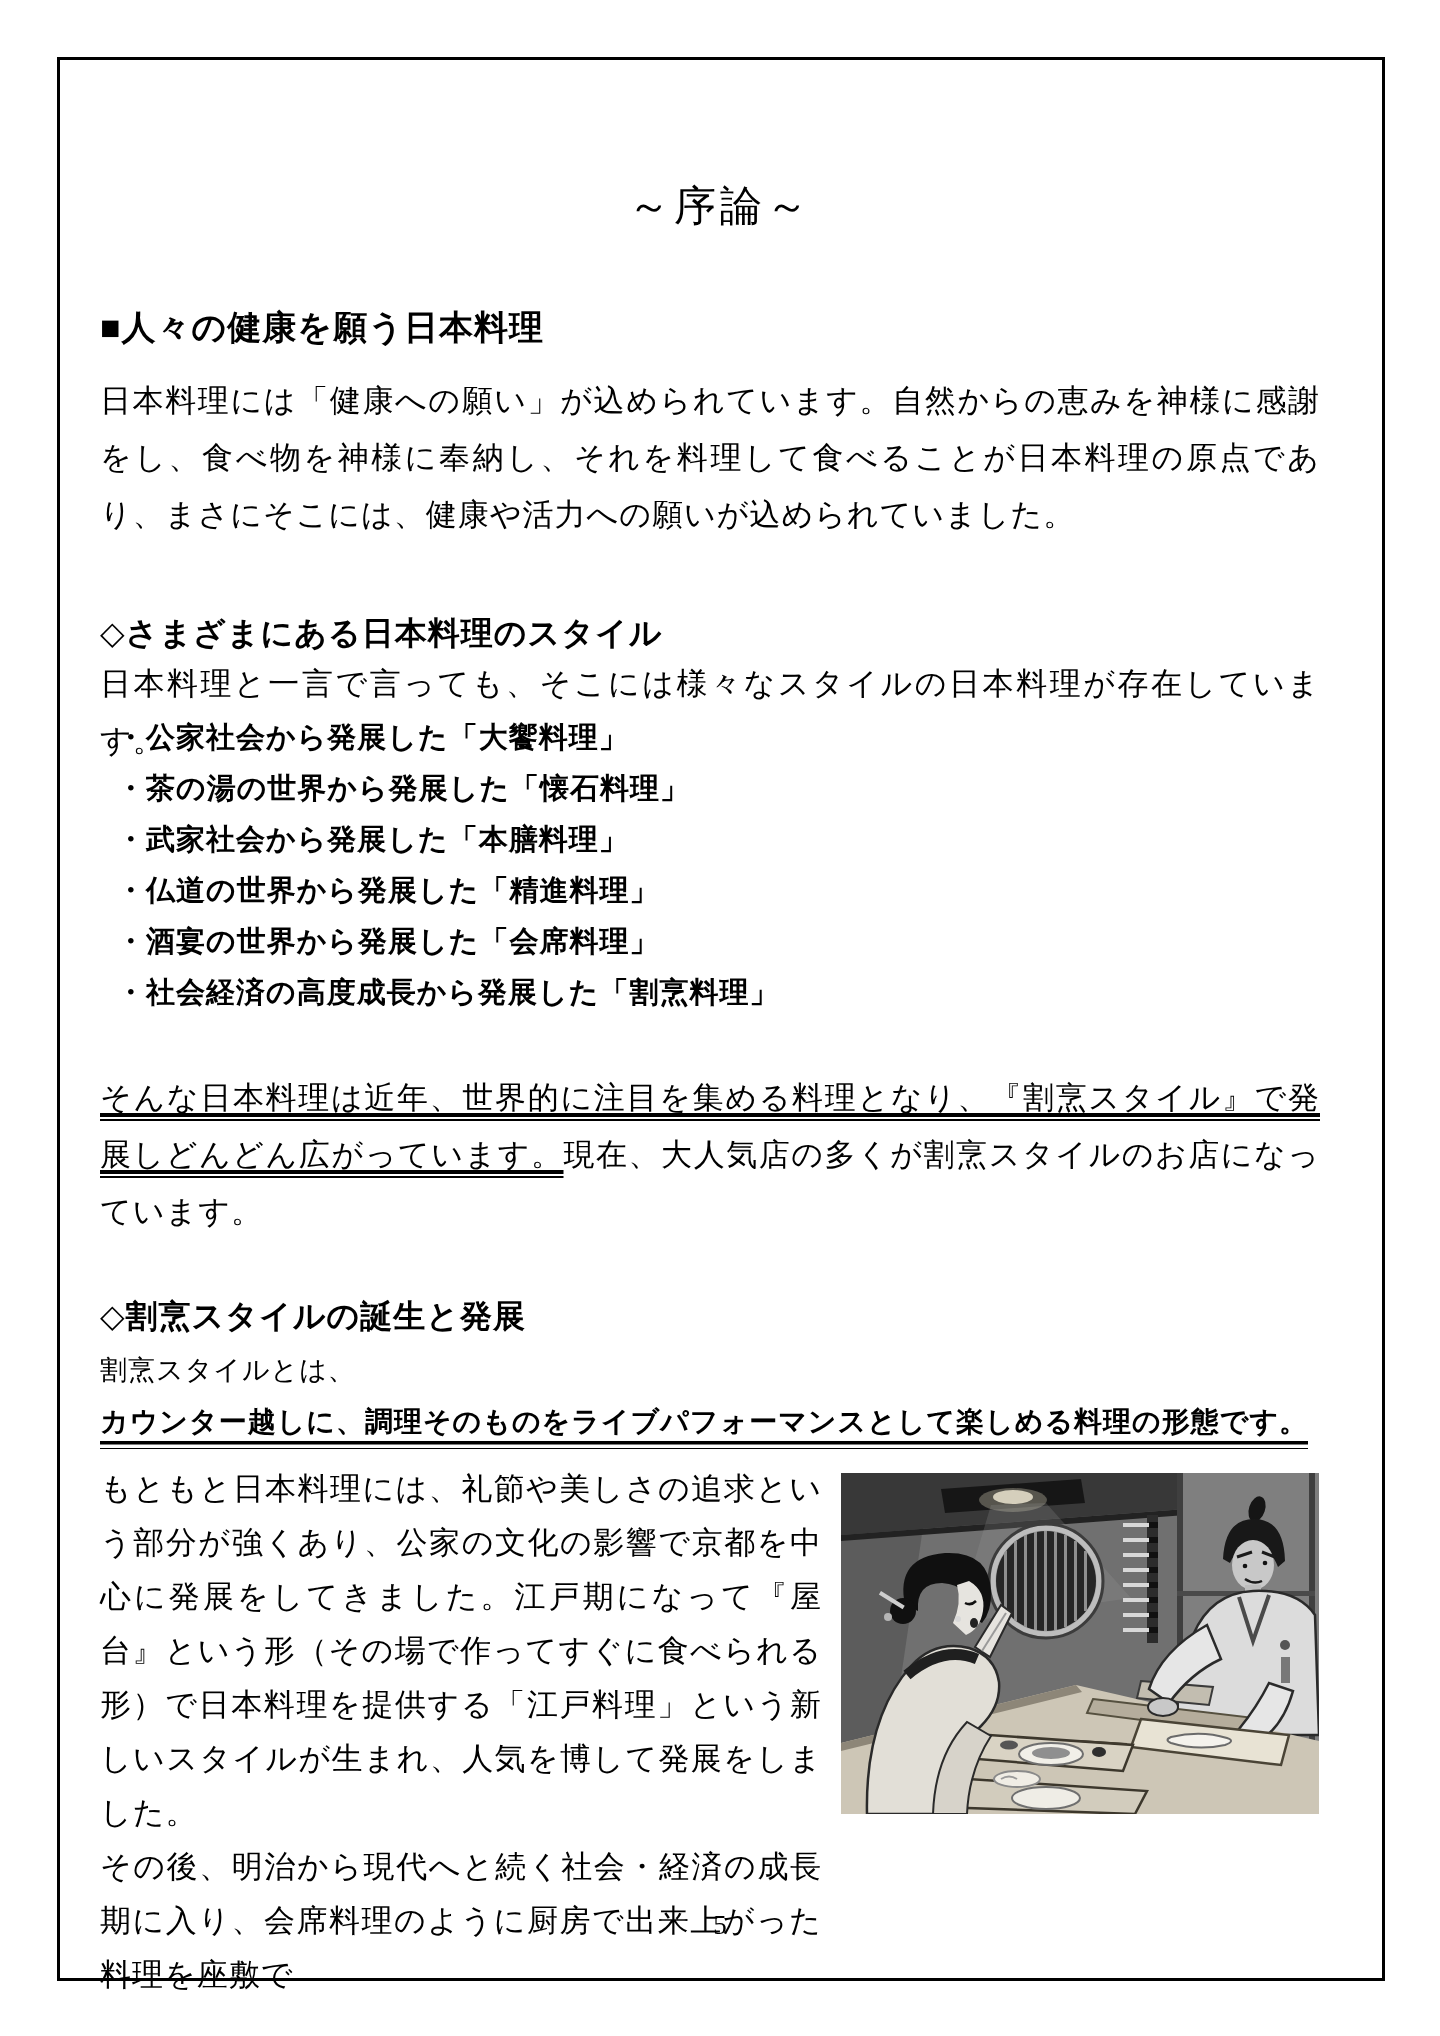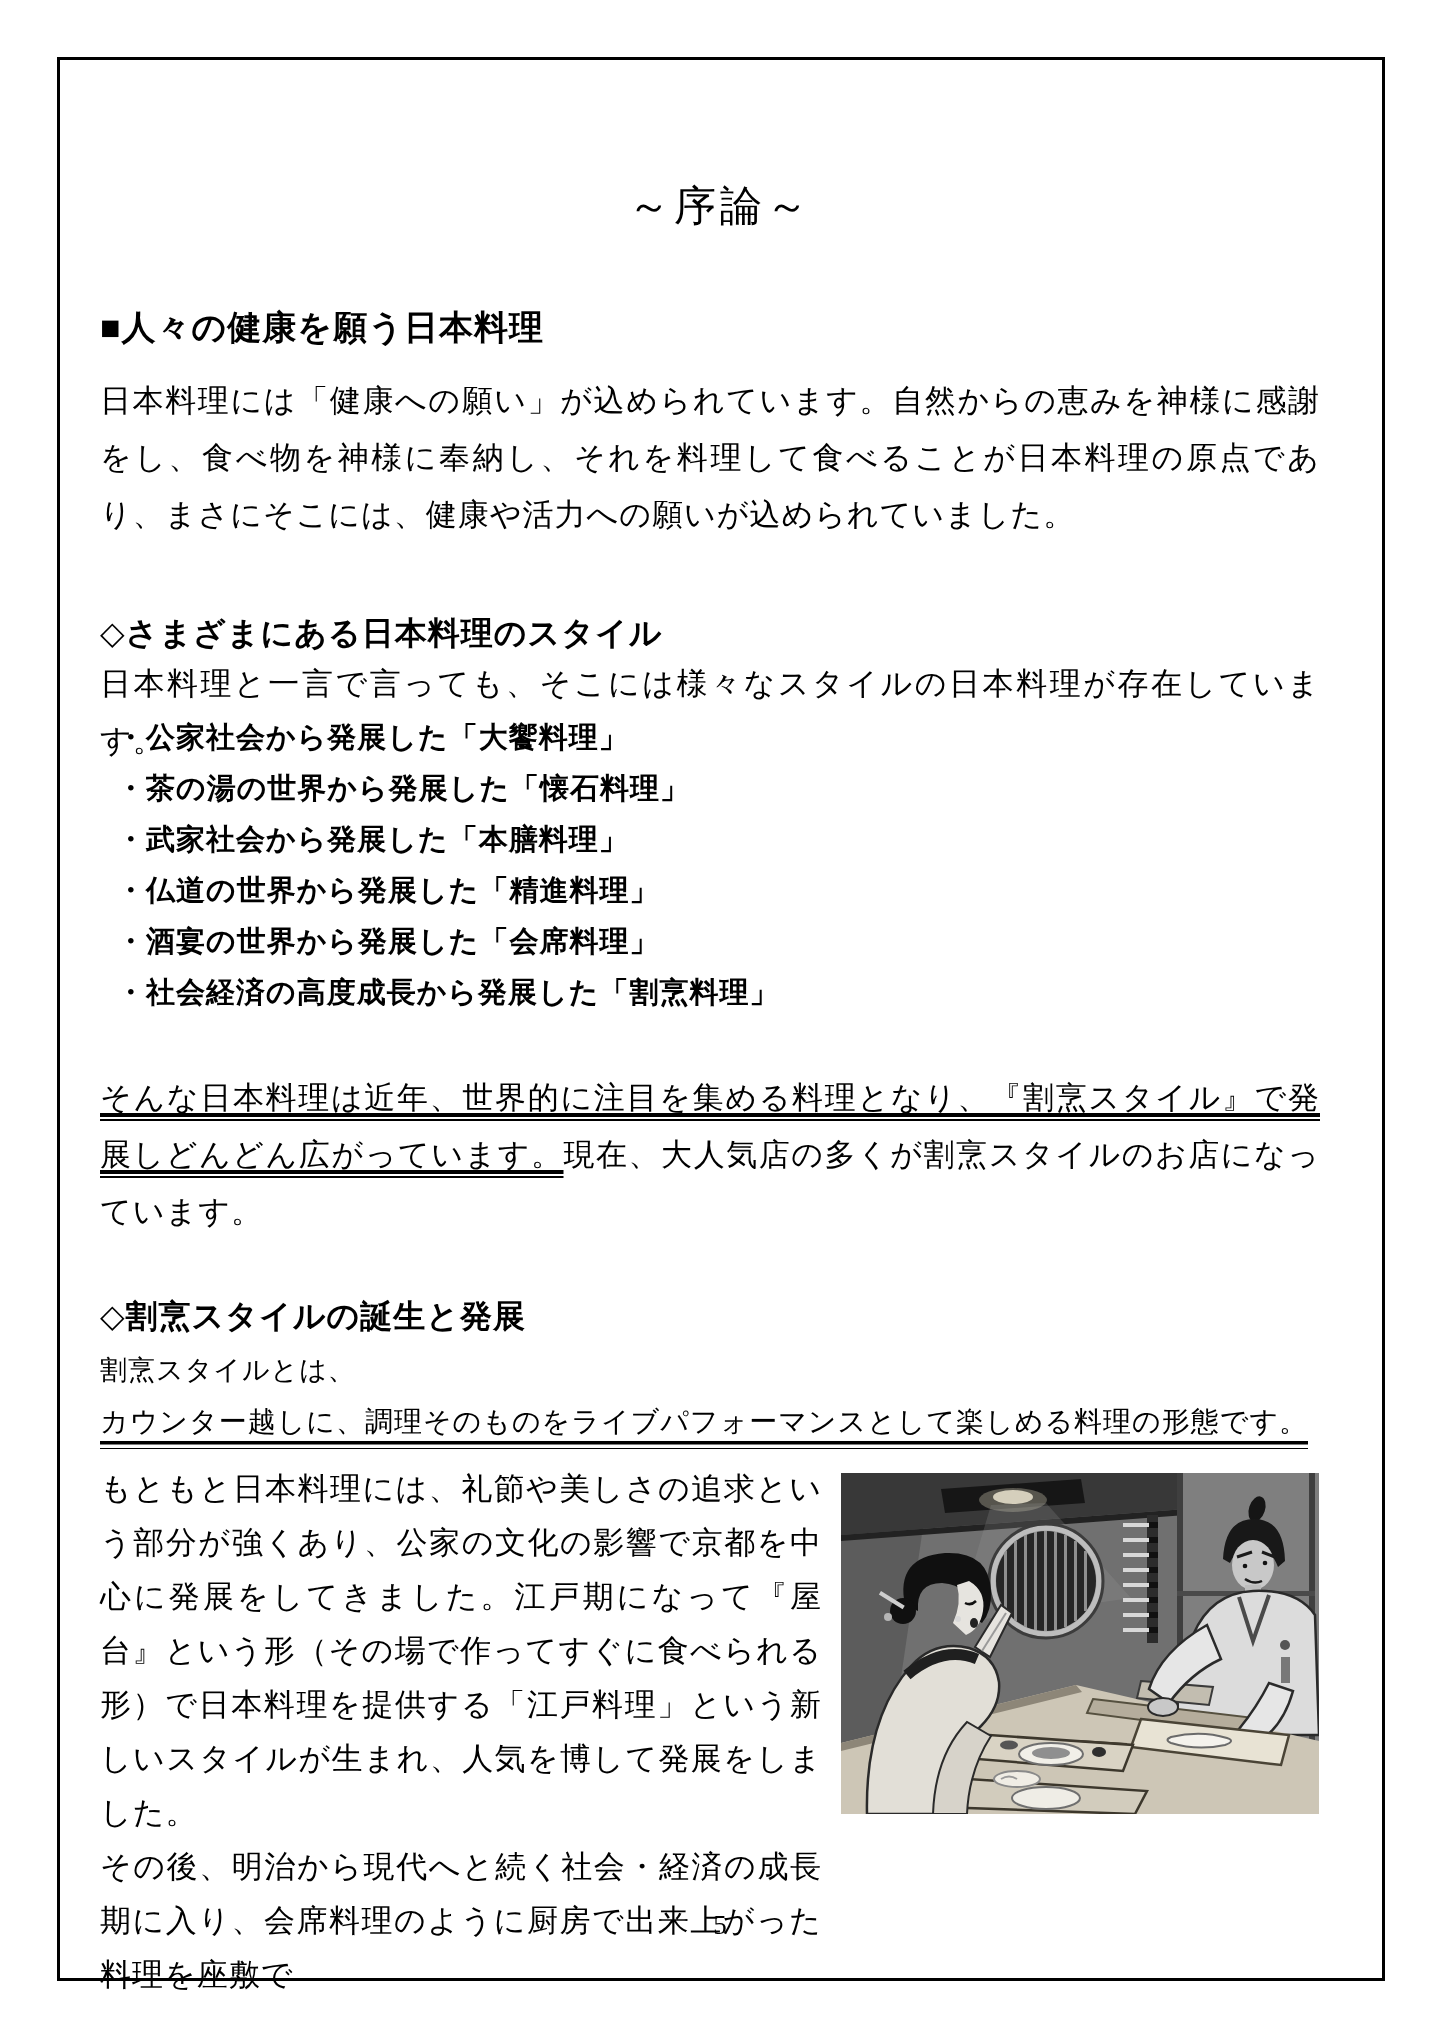--- a/index.html
+++ b/index.html
@@ -52,21 +52,21 @@
   .p-evolution { left: 100px; top: 1012px; width: 1220px; }
   .h-kappou { left: 100px; top: 1295px; }
   .p-lead {
     left: 100px; top: 1352px;
     font-family: "Liberation Sans", "DejaVu Sans", sans-serif;
     font-size: 27px; letter-spacing: 1px;
   }
   .p-definition {
     left: 100px; top: 1403px;
     font-family: "Liberation Sans", "DejaVu Sans", sans-serif;
-    font-size: 28px; font-weight: normal; letter-spacing: 1px;
+    font-size: 28px; font-weight: bold; letter-spacing: 1px;
   }
   .def-underline {
     display: inline-block;
     padding-bottom: 8px;
     background:
       linear-gradient(#000,#000) 0 100% / 100% 1.5px no-repeat,
       linear-gradient(#000,#000) 0 calc(100% - 5px) / 100% 3.5px no-repeat;
   }
   .p-history { left: 100px; top: 1462px; width: 722px; line-height: 54px; }
   

